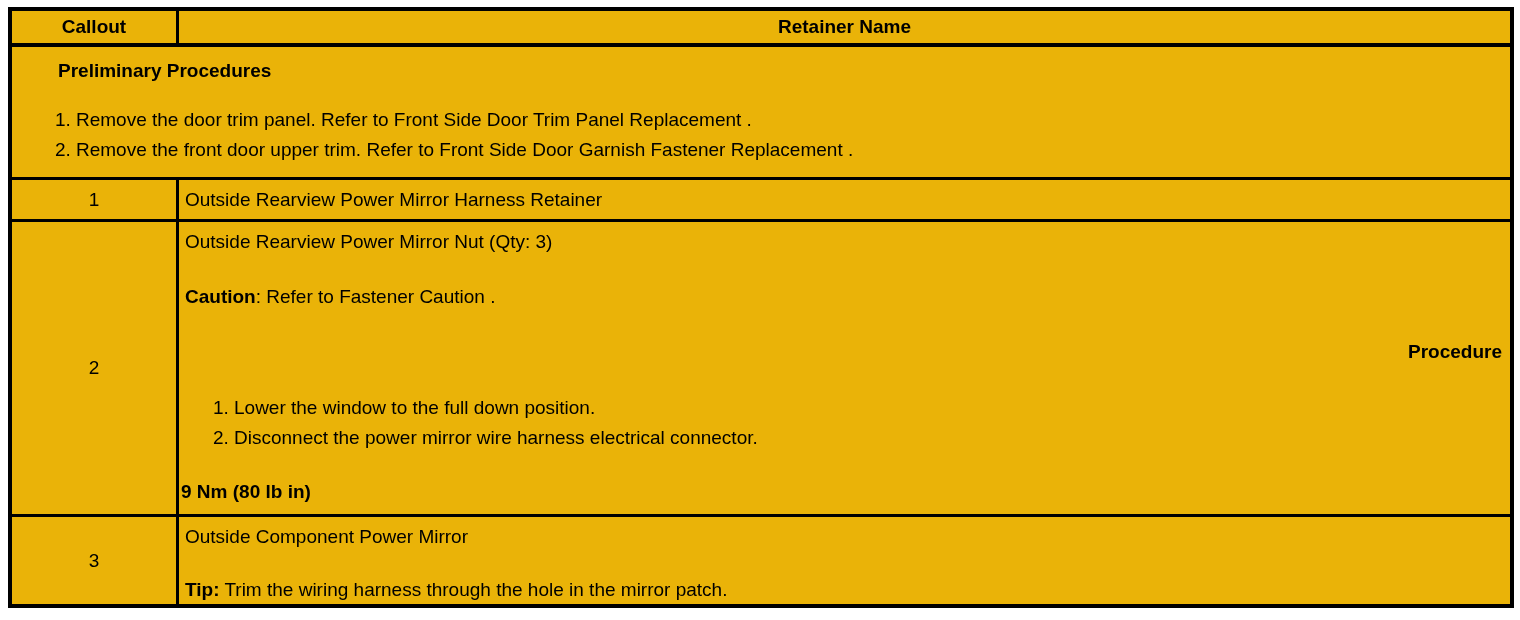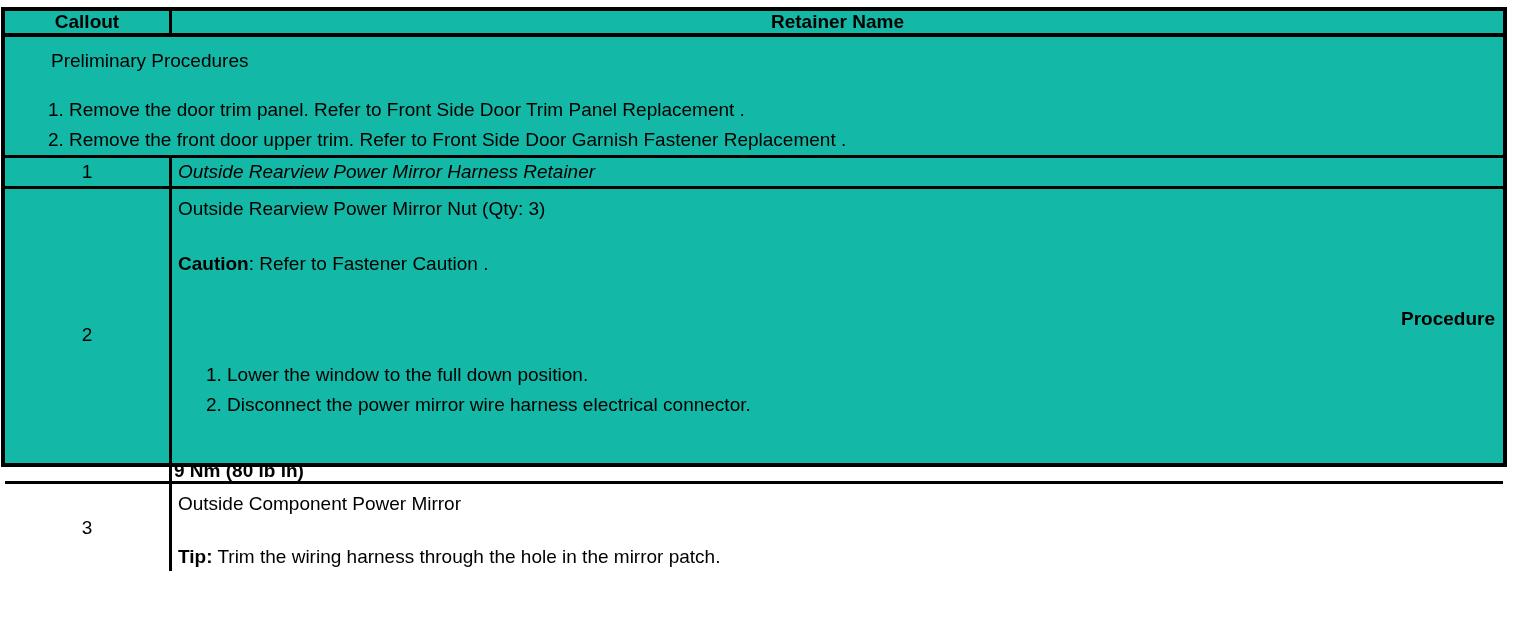--- a/index.html
+++ b/index.html
@@ -15,29 +15,29 @@
   }
   .doc {
     position: relative;
     width: 1520px;
     height: 620px;
     background: #ffffff;
     overflow: hidden;
   }
   .spec-table {
     position: absolute;
-    left: 1px;
+    left: 8px;
     top: 7px;
     box-sizing: border-box;
     width: 1506px;
-    height: 460px;
+    height: 601px;
     border: 4px solid #000000;
     display: flex;
     flex-direction: column;
-    background: #14b8a6;
+    background: #eab308;
   }
   .header-row {
     box-sizing: border-box;
     height: 36px;
     border-bottom: 4px solid #000000;
     display: flex;
     font-weight: bold;
   }
   .callout-col {
     box-sizing: border-box;
@@ -53,21 +53,21 @@
     align-items: center;
     justify-content: center;
   }
   .prelim-row {
     box-sizing: border-box;
     height: 133px;
     border-bottom: 3px solid #000000;
     padding: 10px 0 0 0;
   }
   .prelim-title {
-    font-weight: normal;
+    font-weight: bold;
     line-height: 28px;
     padding-left: 46px;
   }
   ol.num-list {
     margin: 20px 0 0 0;
     padding-left: 64px;
   }
   ol.num-list li {
     line-height: 30px;
   }
@@ -89,40 +89,39 @@
   }
   .component-cell {
     flex: 1;
     padding: 6px 8px 0 6px;
     line-height: 28px;
   }
   .row-1 .component-cell {
     display: flex;
     align-items: center;
     padding-top: 0;
-    font-style: italic;
   }
   .bold { font-weight: bold; }
   .caution-line { margin-top: 27px; }
   .procedure-title {
     font-weight: bold;
     margin-top: 27px;
     margin-left: 20px;
     text-align: right;
   }
   ol.proc-list {
     margin: 27px 0 0 0;
     padding-left: 49px;
   }
   ol.proc-list li {
     line-height: 30px;
   }
   .torque-line {
     font-weight: bold;
-    margin-top: 37px;
+    margin-top: 25px;
     margin-left: -4px;
   }
   .tip-line { margin-top: 25px; }
 </style>
 </head>
 <body>
 
 <div class="doc">
   <div class="spec-table">
 

